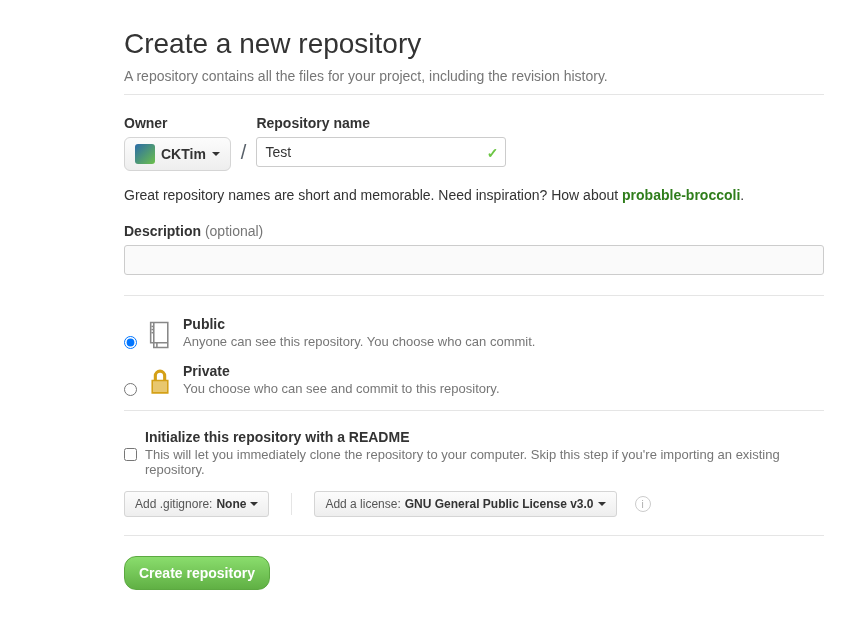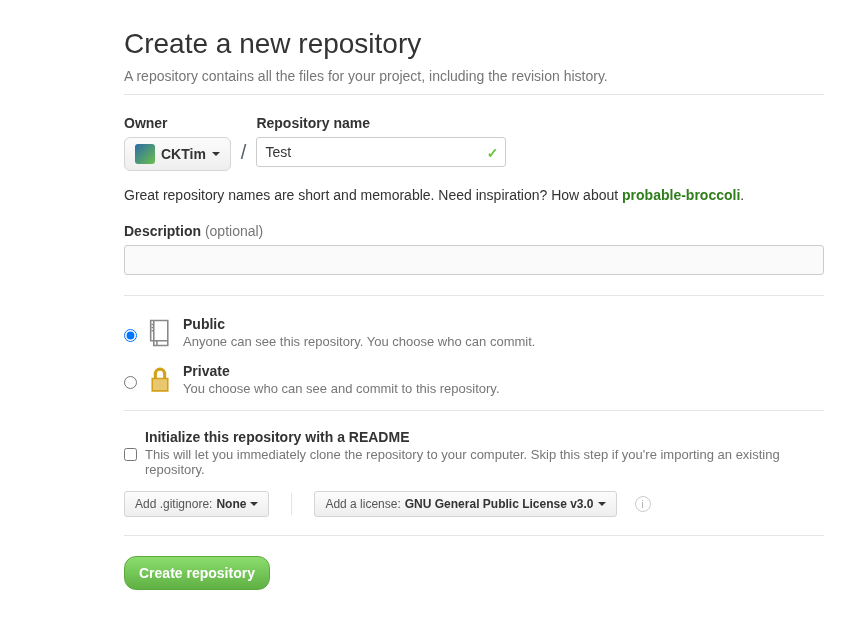--- a/index.html
+++ b/index.html
@@ -17,21 +17,21 @@
 .slash { margin: 0 10px; font-size: 20px; color: #586069; position: relative; top: 26px; }
 .text-input { width: 250px; padding: 6px 32px 6px 8px; border: 1px solid #ccc; border-radius: 3px; font-size: 14px; color: #333; background:#fff; }
 .repo-wrap { position: relative; }
 .check { position: absolute; right: 8px; top: 8px; color: #6cc644; font-weight:bold; }
 .hint { margin-top: 16px; font-size: 14px; color: #333; }
 .hint a { color: #2f7d1b; font-weight: 600; text-decoration: none; }
 .desc-block { margin-top: 20px; margin-bottom: 20px; }
 .opt { color: #767676; font-weight: 400; font-size: 14px; }
 .full-input { width: 100%; padding: 6px 8px; border: 1px solid #ccc; border-radius: 3px; font-size: 14px; background:#fafafa; margin-top:6px; }
 .visibility { margin-top: 20px; }
-.vis-row { display: flex; align-items: center; gap: 10px; margin-bottom: 14px; }
+.vis-row { display: flex; align-items: flex-end; gap: 10px; margin-bottom: 14px; }
 .vis-row input[type=radio] { margin-top: 6px; }
 .repo-icon { width: 26px; height: 28px; flex-shrink:0; }
 .vis-text strong { font-weight: 600; }
 .vis-text .sub { color: #767676; font-size: 13px; margin-top:2px; }
 .init-block { margin-top: 18px; margin-bottom: 18px; }
 .init-row { display: flex; align-items: center; gap: 8px; }
 .init-row input[type=checkbox] { margin-top: 2px; }
 .init-text .sub { color: #767676; font-size: 13px; margin-top:2px; }
 .dropdown-row { display: flex; align-items: center; gap: 8px; margin-top: 14px; }
 .dd-btn { display: inline-flex; align-items: center; gap: 4px; padding: 5px 10px; border: 1px solid #d5d5d5; border-radius: 3px; background: linear-gradient(#fcfcfc,#eee); font-size: 12px; color: #555; cursor: pointer; }

